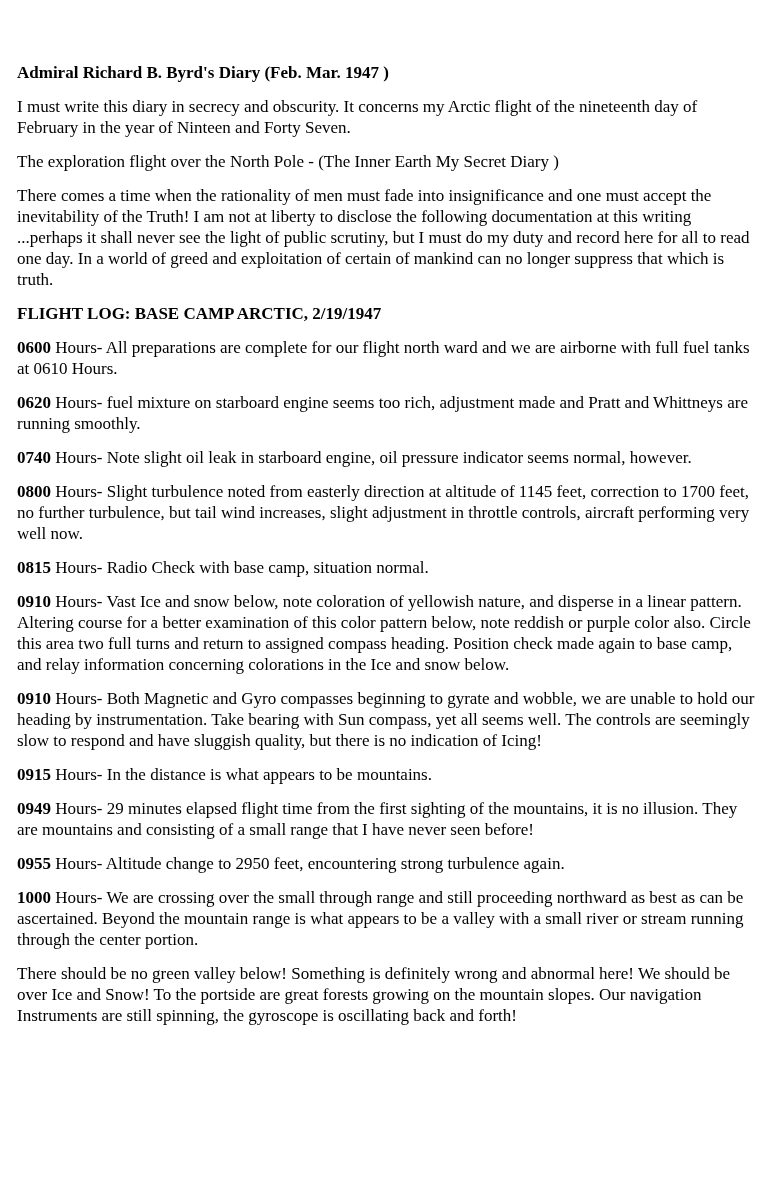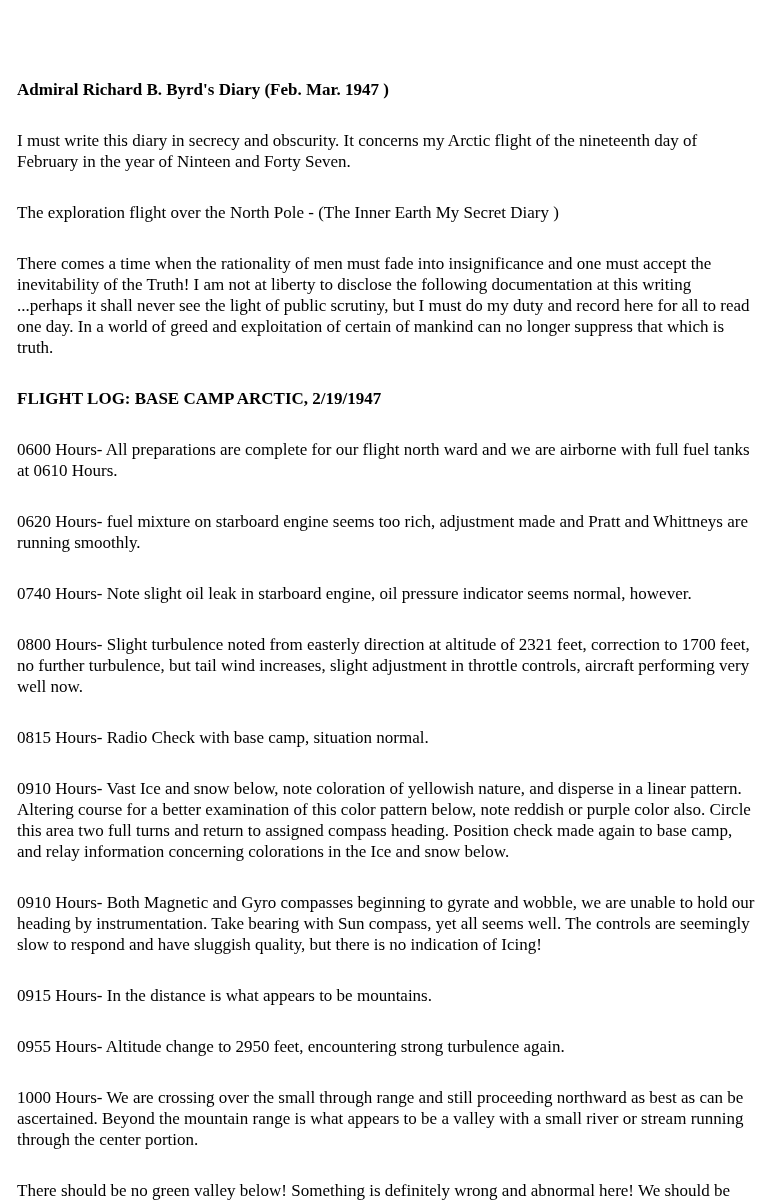--- a/index.html
+++ b/index.html
@@ -13,27 +13,27 @@
     font-family: "Liberation Serif", "DejaVu Serif", serif;
     font-size: 17px;
     line-height: 21px;
   }
   .page {
     padding: 49px 18px 30px 17px;
     box-sizing: border-box;
     width: 773px;
   }
   .page p {
-    margin: 30px 0;
+    margin: 13px 0;
   }
   .bold {
     font-weight: bold;
   }
   .entry b {
-    font-weight: normal;
+    font-weight: bold;
   }
 </style>
 </head>
 <body>
 
 <div class="page">
 
   <p class="bold">Admiral Richard B. Byrd's Diary (Feb. Mar. 1947 )</p>
 
   <p>I must write this diary in secrecy and obscurity. It concerns my Arctic flight of the nineteenth day of February in the year of Ninteen and Forty Seven.</p>
@@ -44,31 +44,32 @@
 
   <p class="bold">FLIGHT LOG: BASE CAMP ARCTIC, 2/19/1947</p>
 
   <p class="entry"><b>0600</b><span> Hours- All preparations are complete for our flight north ward and we are airborne with full fuel tanks at 0610 Hours.</span></p>
 
   <p class="entry"><b>0620</b><span> Hours- fuel mixture on starboard engine seems too rich, adjustment made and Pratt and Whittneys are running smoothly.</span></p>
 
 
   <p class="entry"><b>0740</b><span> Hours- Note slight oil leak in starboard engine, oil pressure indicator seems normal, however.</span></p>
 
-  <p class="entry"><b>0800</b><span> Hours- Slight turbulence noted from easterly direction at altitude of 2321 feet, correction to 1700 feet, no further turbulence, but tail wind increases, slight adjustment in throttle controls, aircraft performing very well now.</span></p>
+  <p class="entry"><b>0800</b><span> Hours- Slight turbulence noted from easterly direction at altitude of 1145 feet, correction to 1700 feet, no further turbulence, but tail wind increases, slight adjustment in throttle controls, aircraft performing very well now.</span></p>
 
   <p class="entry"><b>0815</b><span> Hours- Radio Check with base camp, situation normal.</span></p>
 
 
   <p class="entry"><b>0910</b><span> Hours- Vast Ice and snow below, note coloration of yellowish nature, and disperse in a linear pattern. Altering course for a better examination of this color pattern below, note reddish or purple color also. Circle this area two full turns and return to assigned compass heading. Position check made again to base camp, and relay information concerning colorations in the Ice and snow below.</span></p>
 
   <p class="entry"><b>0910</b><span> Hours- Both Magnetic and Gyro compasses beginning to gyrate and wobble, we are unable to hold our heading by instrumentation. Take bearing with Sun compass, yet all seems well. The controls are seemingly slow to respond and have sluggish quality, but there is no indication of Icing!</span></p>
 
   <p class="entry"><b>0915</b><span> Hours- In the distance is what appears to be mountains.</span></p>
 
+  <p class="entry"><b>0949</b><span> Hours- 29 minutes elapsed flight time from the first sighting of the mountains, it is no illusion. They are mountains and consisting of a small range that I have never seen before!</span></p>
 
   <p class="entry"><b>0955</b><span> Hours- Altitude change to 2950 feet, encountering strong turbulence again.</span></p>
 
   <p class="entry"><b>1000</b><span> Hours- We are crossing over the small through range and still proceeding northward as best as can be ascertained. Beyond the mountain range is what appears to be a valley with a small river or stream running through the center portion.</span></p>
 
   <p>There should be no green valley below! Something is definitely wrong and abnormal here! We should be over Ice and Snow! To the portside are great forests growing on the mountain slopes. Our navigation Instruments are still spinning, the gyroscope is oscillating back and forth!</p>
 
 </div>
 
 </body></html>

